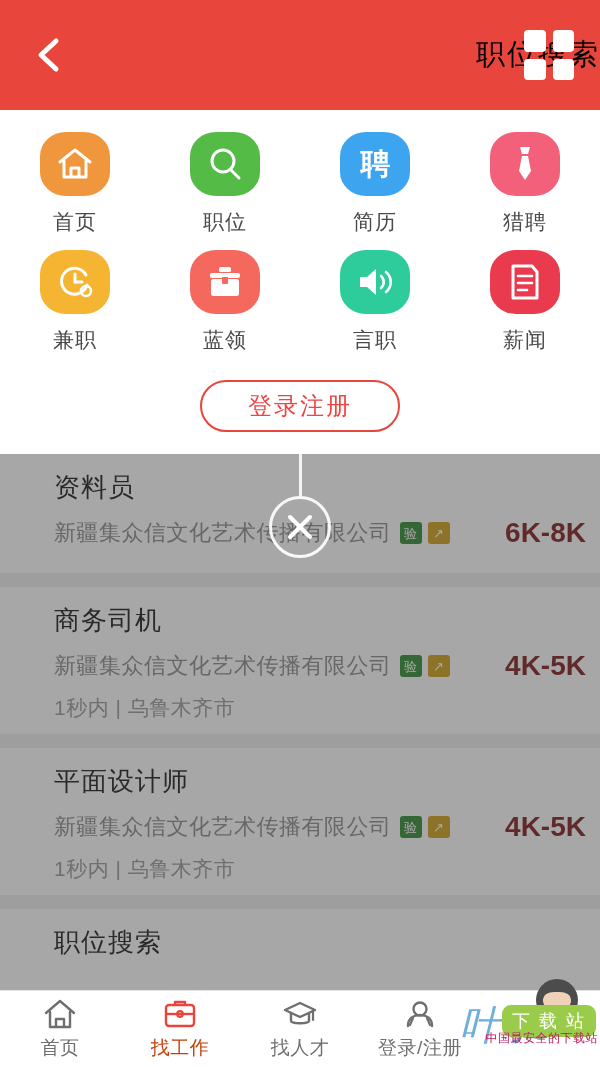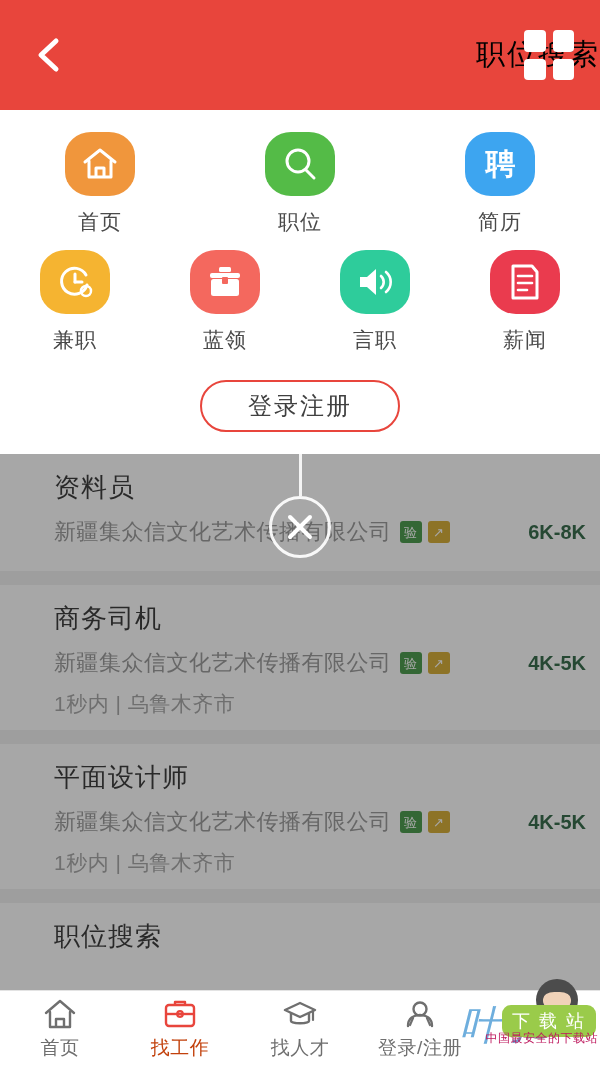--- a/index.html
+++ b/index.html
@@ -39,35 +39,35 @@
   }
   .tile svg { display:block; }
   .tile-txt { color:#fff; font-size:30px; font-weight:bold; letter-spacing:-1px; }
   .icon-label { margin-top:12px; font-size:21px; color:#4a4a4a; letter-spacing:1px; }
 
   
   .login-wrap { background:#fff; display:flex; justify-content:center; padding:18px 0 22px; flex:0 0 auto; }
   .login-btn {
     width:200px; height:52px; border:2px solid #e8453c; border-radius:26px;
     display:flex; align-items:center; justify-content:center;
-    color:#404040; font-size:24px; letter-spacing:2px; background:#fff;
+    color:#ef4444; font-size:24px; letter-spacing:2px; background:#fff;
   }
 
   
   .list-wrap { position:relative; flex:1 1 auto; overflow:hidden; background:#fff; }
   .job-card { background:#fff; padding:16px 14px 12px;margin-left:40px; }
   .job-title { font-size:26px; color:#1a1a1a; letter-spacing:1px; margin-bottom:12px; }
   .job-mid { display:flex; align-items:center; margin-bottom:12px; }
   .company { font-size:22px; color:#8a8a8a; letter-spacing:0.5px; white-space:nowrap; }
   .badges { display:flex; gap:6px; margin-left:8px; align-items:center; }
   .badge { width:22px; height:22px; border-radius:3px; display:flex; align-items:center;
     justify-content:center; font-size:13px; color:#fff; line-height:1; }
   .badge.green { background:#2e8b30; }
   .badge.gold { background:#cfa016; }
-  .salary { margin-left:auto; font-size:20px; color:#14532d; font-weight:bold; white-space:nowrap; }
+  .salary { margin-left:auto; font-size:28px; color:#7f1d1d; font-weight:bold; white-space:nowrap; }
   .job-meta { font-size:21px; color:#9a9a9a; letter-spacing:0.5px; }
   .sep { height:14px; background:#efefef; }
 
   .dim-overlay {
     position:absolute; inset:0; background:rgba(60,60,60,0.45); z-index:5;
   }
   .close-marker { position:absolute; left:300px; top:0; z-index:6;
     transform:translateX(-50%); display:flex; flex-direction:column; align-items:center; }
   .close-line { width:3px; height:42px; background:rgba(255,255,255,0.88); }
   .close-circle { width:62px; height:62px; border-radius:50%;
@@ -139,20 +139,29 @@
         <div class="icon-label">职位</div>
       </div>
 
       <div class="icon-cell">
         <div class="tile" style="background:#3da5f0">
           <span class="tile-txt">聘</span>
         </div>
         <div class="icon-label">简历</div>
       </div>
 
+      <div class="icon-cell">
+        <div class="tile" style="background:#f2607a">
+          <svg width="34" height="40" viewBox="0 0 34 40">
+            <path d="M12 3 H22 L20 10 H14 Z" fill="#fff"></path>
+            <path d="M14 12 H20 L23 27 L17 36 L11 27 Z" fill="#fff"></path>
+          </svg>
+        </div>
+        <div class="icon-label">猎聘</div>
+      </div>
     </div>
 
     <div class="icon-row">
       <div class="icon-cell">
         <div class="tile" style="background:#f5b431">
           <svg width="38" height="38" viewBox="0 0 38 38">
             <path d="M30 12 A13 13 0 1 0 31 22" fill="none" stroke="#fff" stroke-width="3" stroke-linecap="round"></path>
             <line x1="19" y1="11" x2="19" y2="19" stroke="#fff" stroke-width="3" stroke-linecap="round"></line>
             <line x1="19" y1="19" x2="26" y2="19" stroke="#fff" stroke-width="3" stroke-linecap="round"></line>
             <circle cx="30" cy="28" r="5" fill="none" stroke="#fff" stroke-width="2.5"></circle>

